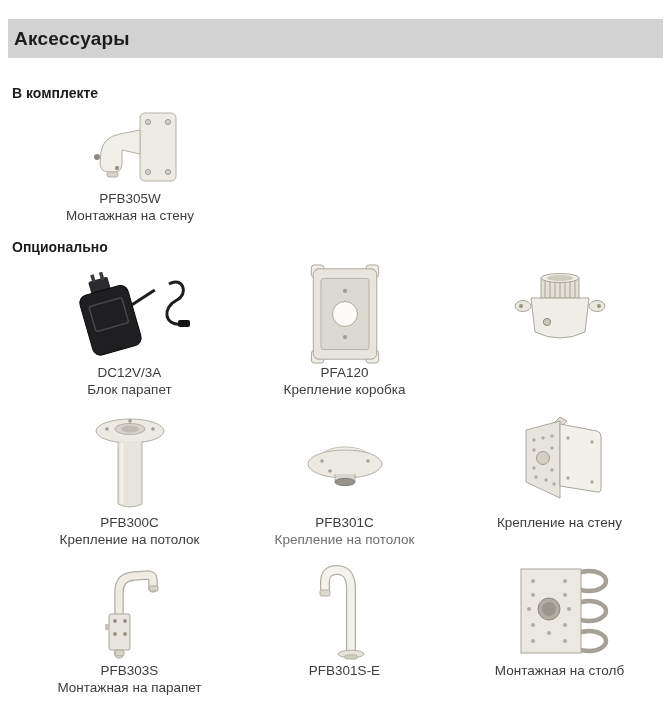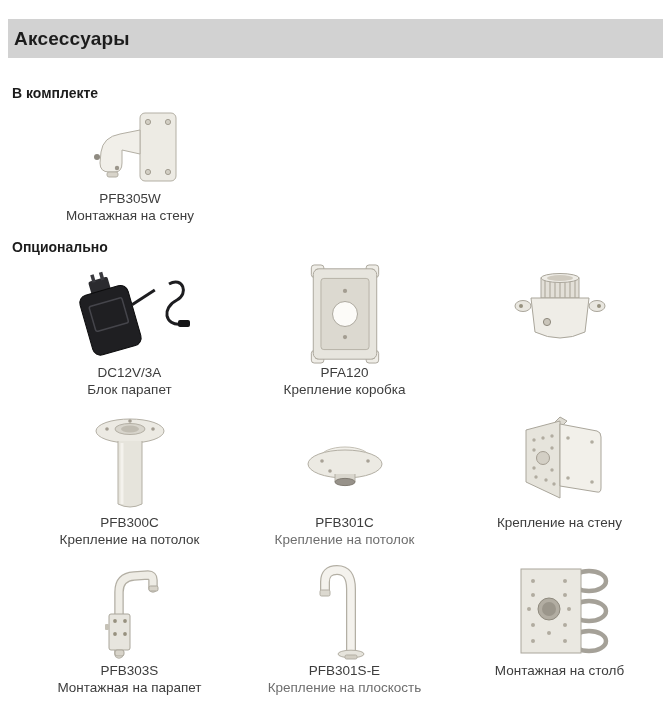--- a/index.html
+++ b/index.html
@@ -225,21 +225,20 @@
       <div class="img-box">
         <svg width="80" height="98" viewBox="0 0 80 98">
           <path d="M46 90 L46 26 Q46 7 32 7 Q20 7 20 19 L20 27" fill="none" stroke="#b3afa4" stroke-width="10" stroke-linecap="round"></path>
           <path d="M46 90 L46 26 Q46 7 32 7 Q20 7 20 19 L20 27" fill="none" stroke="#f4f2ed" stroke-width="7.5" stroke-linecap="round"></path>
           <rect x="15" y="27" width="10" height="6" rx="1.5" fill="#dcd9d0" stroke="#b3afa4"></rect>
           <ellipse cx="46" cy="91" rx="13" ry="3.8" fill="#e6e4dc" stroke="#b3afa4"></ellipse>
           <rect x="40" y="92" width="12" height="4" rx="1.5" fill="#d2cec3" stroke="#b3afa4"></rect>
         </svg>
       </div>
       <div class="prod-name">PFB301S-E</div>
-      <div class="prod-desc muted">Крепление на плоскость</div>
     </div>
 
     <div class="card row3">
       <div class="img-box">
         <svg width="110" height="98" viewBox="0 0 110 98">
           <ellipse cx="84" cy="18" rx="17" ry="10" fill="none" stroke="#a5a198" stroke-width="4.5"></ellipse>
           <ellipse cx="84" cy="48" rx="17" ry="10" fill="none" stroke="#a5a198" stroke-width="4.5"></ellipse>
           <ellipse cx="84" cy="78" rx="17" ry="10" fill="none" stroke="#a5a198" stroke-width="4.5"></ellipse>
           <rect x="16" y="6" width="60" height="84" fill="#eae8e1" stroke="#aaa69b"></rect>
           <circle cx="44" cy="46" r="11" fill="#b2ada2" stroke="#8f8a7e"></circle>

